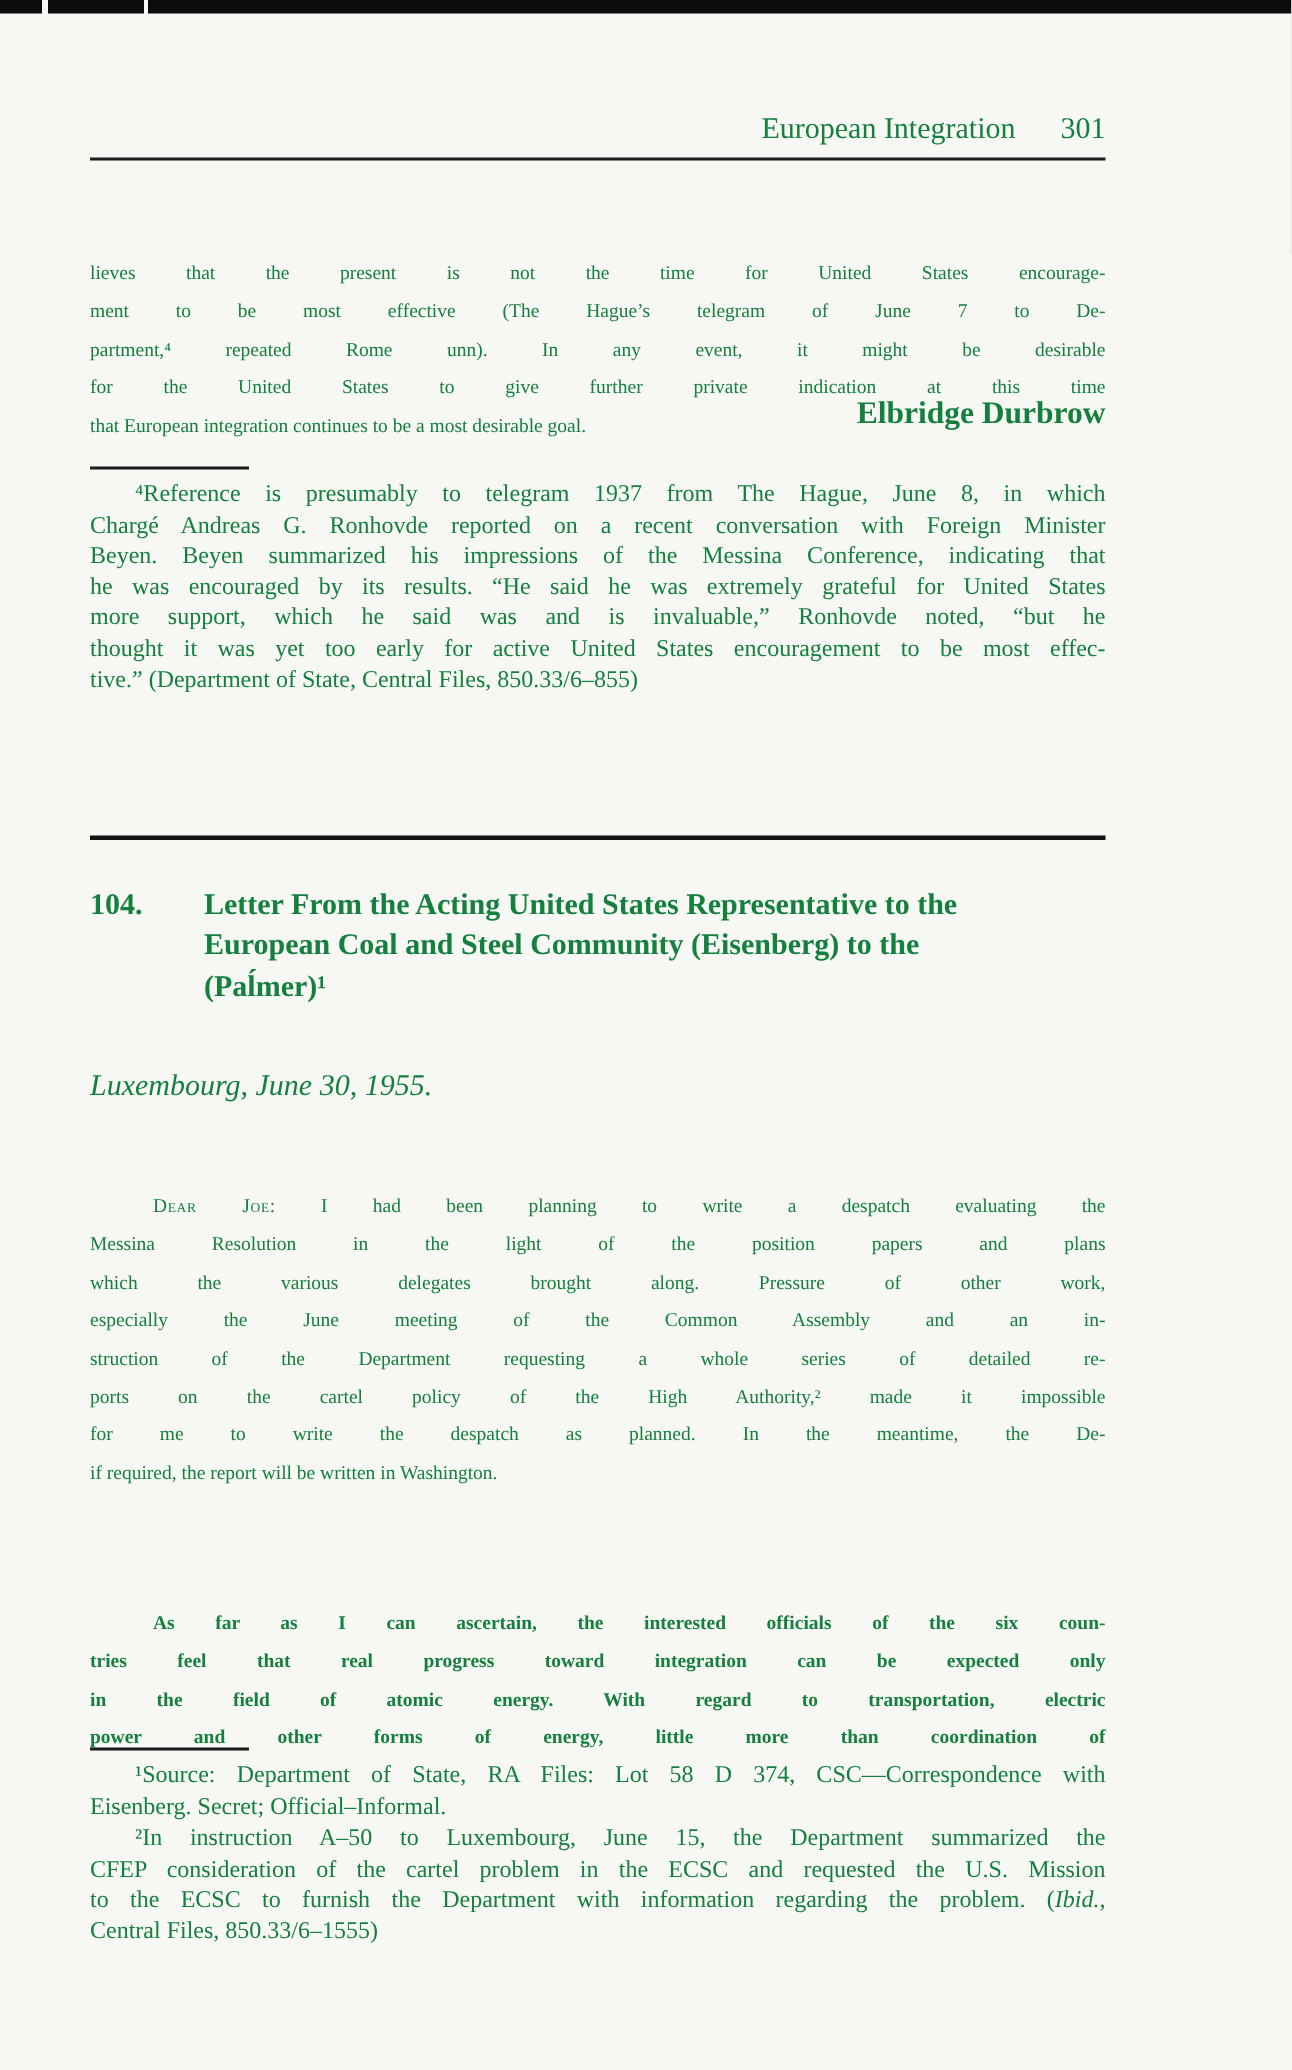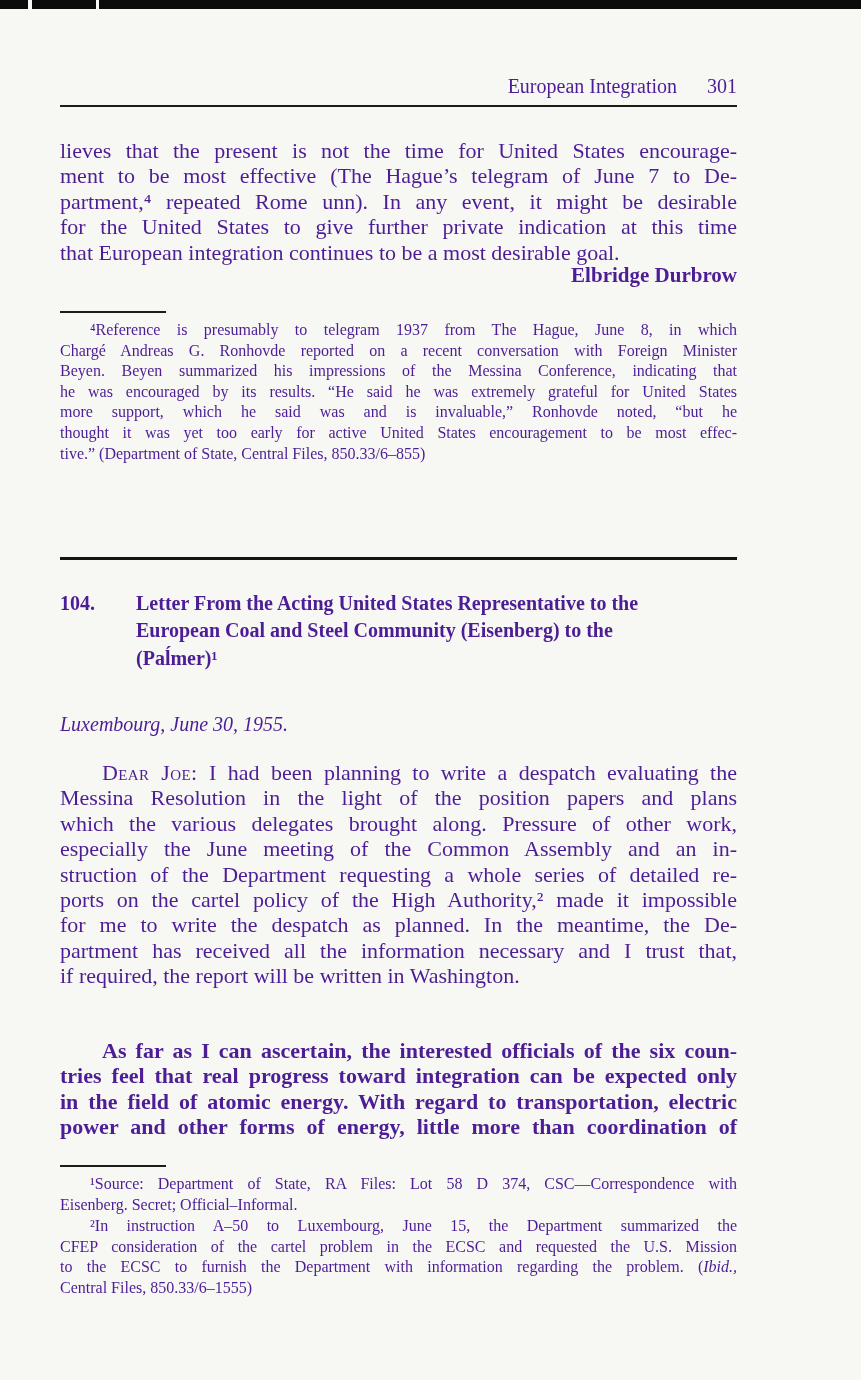--- a/index.html
+++ b/index.html
@@ -2,21 +2,21 @@
 <html><head>
 <meta charset="utf-8">
 <style>
   html, body { margin: 0; padding: 0; background: #dddddd; }
   .page {
     position: relative;
     width: 861px;
     height: 1380px;
     background: #f7f7f4;
     font-family: "Liberation Serif", "DejaVu Serif", serif;
-    color: #4c1d95;
+    color: #15803d;
     overflow: hidden;
   }
   .topbar {
     position: absolute; top: 0; left: 0; width: 861px; height: 9px;
     background: linear-gradient(90deg,
       #0b0b0b 0, #0b0b0b 28px, #f7f7f4 28px, #f7f7f4 32px,
       #0b0b0b 32px, #0b0b0b 96px, #f7f7f4 96px, #f7f7f4 99px,
       #0b0b0b 99px, #0b0b0b 100%);
   }
   .col { position: absolute; left: 60px; width: 677px; }
@@ -27,21 +27,21 @@
     border-bottom: 2px solid #1b1b1b; padding-bottom: 7px;
   }
   .running-header .gap { display: inline-block; width: 30px; }
   .textblock .line, .jline {
     text-align: justify;
     text-align-last: justify;
     -moz-text-align-last: justify;
   }
   .line { display: block; }
   .lastline { text-align-last: left !important; -moz-text-align-last: left !important; }
-  .bodytext { font-size: 22px; line-height: 25.4px; }
+  .bodytext { font-size: 13px; line-height: 25.4px; margin-top: 31px; }
   .bodytext .line.indent, .jline.indent { padding-left: 42px; }
   .cont-para { top: 138px; }
   .signature {
     top: 263px; text-align: right;
     font-weight: bold; font-size: 21px; line-height: 25px;
   }
   .fn-rule { position: absolute; left: 60px; width: 106px; height: 2px; background: #1b1b1b; }
   .fn-rule-1 { top: 311px; }
   .fn-rule-2 { top: 1165px; }
   .footnote { font-size: 16px; line-height: 20.6px; }
@@ -113,21 +113,20 @@
     <div class="jline indent">
       <span class="salutation">Dear Joe:</span><span> I had been planning to write a despatch evaluating the</span>
     </div>
     <div class="textblock">
         <div class="line">Messina Resolution in the light of the position papers and plans</div>
         <div class="line">which the various delegates brought along. Pressure of other work,</div>
         <div class="line">especially the June meeting of the Common Assembly and an in-</div>
         <div class="line">struction of the Department requesting a whole series of detailed re-</div>
         <div class="line">ports on the cartel policy of the High Authority,² made it impossible</div>
         <div class="line">for me to write the despatch as planned. In the meantime, the De-</div>
-        <div class="line">partment has received all the information necessary and I trust that,</div>
         <div class="line lastline">if required, the report will be written in Washington.</div>
       </div>
   </section>
 
 
   <section class="col para3 bodytext textblock">
       <div class="line indent">As far as I can ascertain, the interested officials of the six coun-</div>
       <div class="line">tries feel that real progress toward integration can be expected only</div>
       <div class="line">in the field of atomic energy. With regard to transportation, electric</div>
       <div class="line">power and other forms of energy, little more than coordination of</div>

